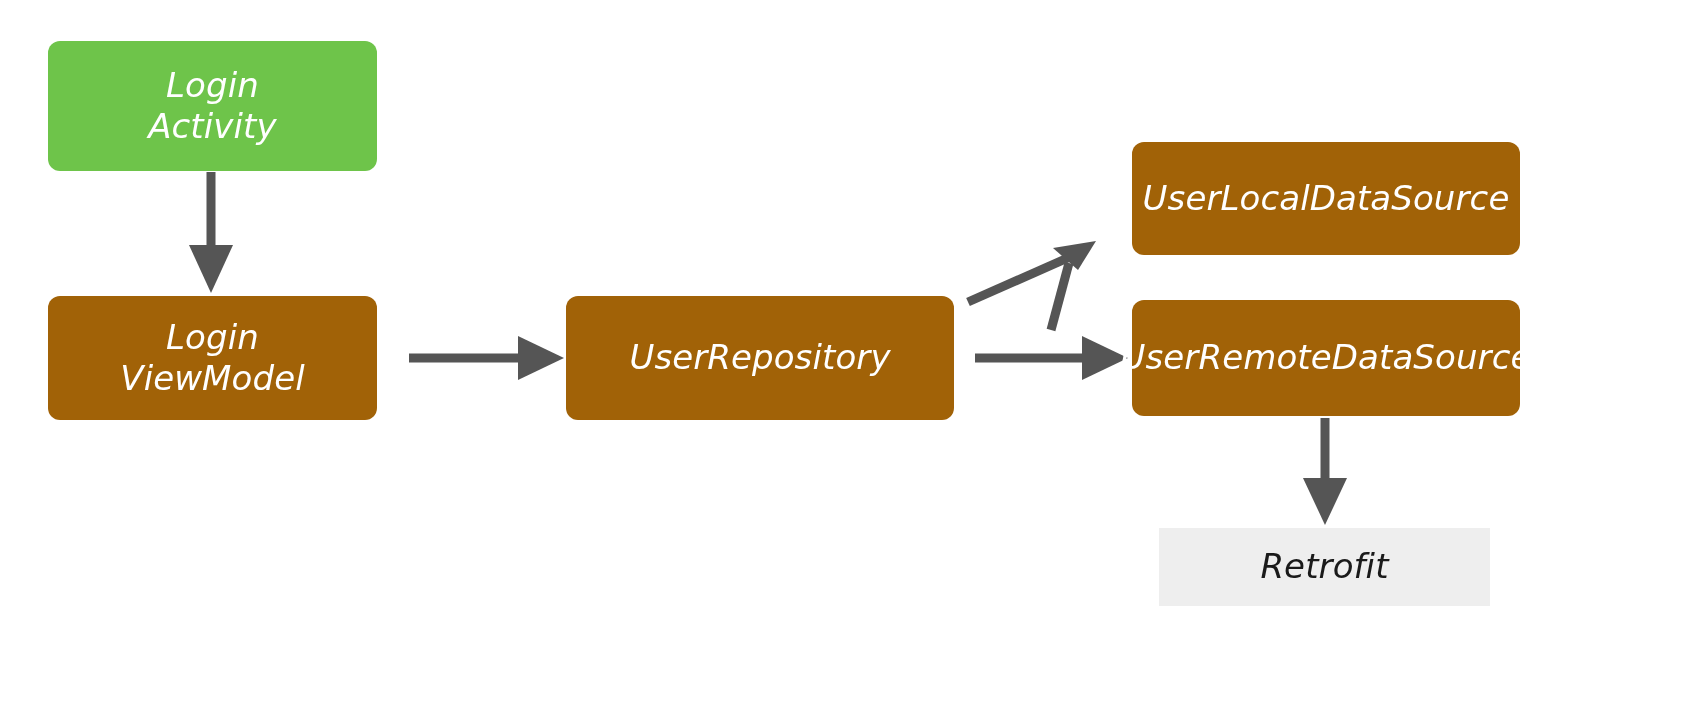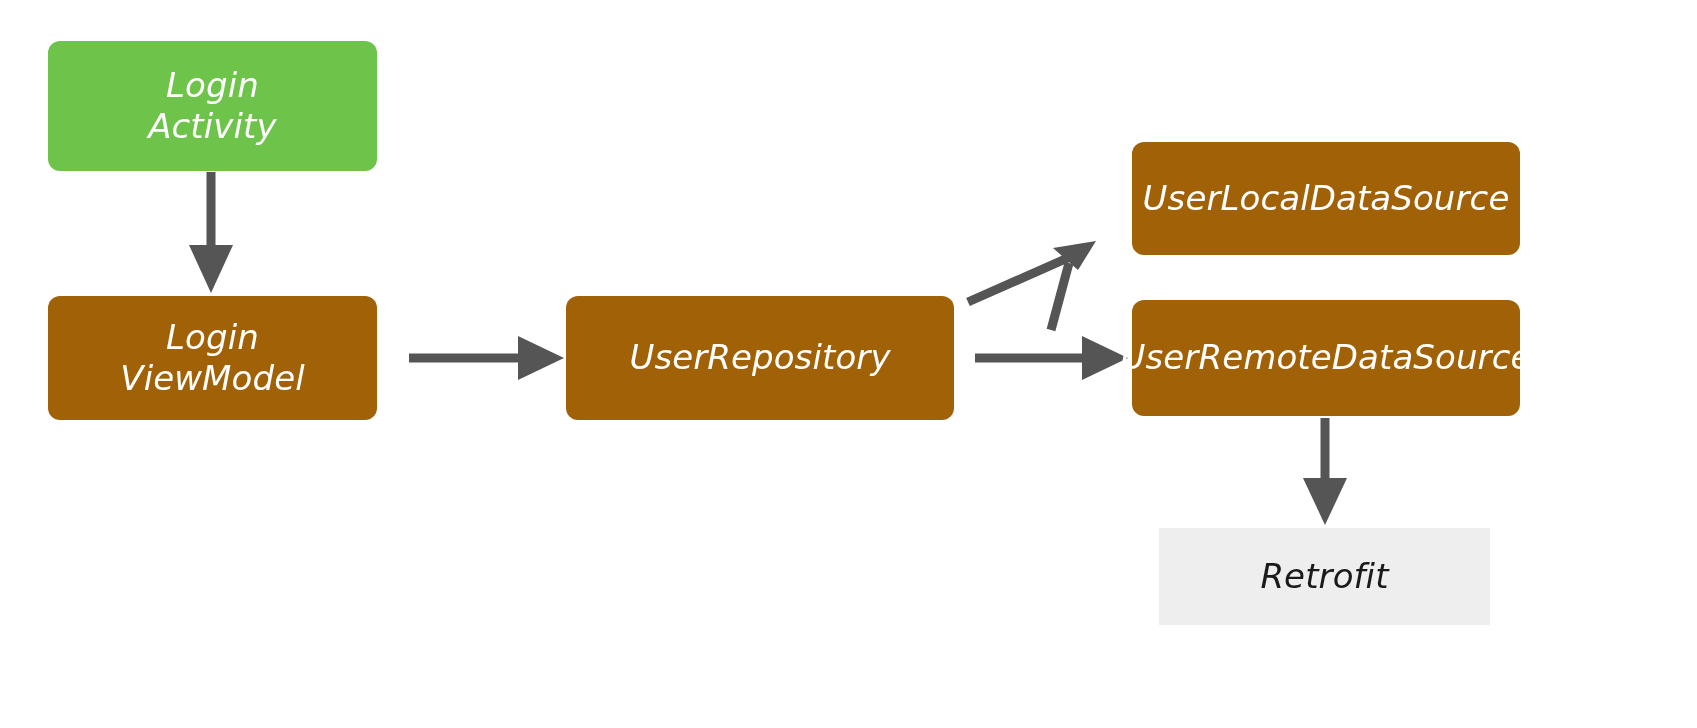--- a/index.html
+++ b/index.html
@@ -110,15 +110,15 @@
 
   <div class="node node-dark" style="left:48px; top:296px; width:329px; height:124px; font-size:34px;">Login
 ViewModel</div>
 
   <div class="node node-dark" style="left:566px; top:296px; width:388px; height:124px; font-size:34px;">UserRepository</div>
 
   <div class="node node-dark" style="left:1132px; top:142px; width:388px; height:113px; font-size:34px;">UserLocalDataSource</div>
 
   <div class="node node-dark" style="left:1132px; top:300px; width:388px; height:116px; font-size:34px;">UserRemoteDataSource</div>
 
-  <div class="node node-light" style="left:1159px; top:528px; width:331px; height:97px; font-size:34px;text-align:right;">Retrofit</div>
+  <div class="node node-light" style="left:1159px; top:528px; width:331px; height:78px; font-size:34px;text-align:right;">Retrofit</div>
 
 </div>
 
 </body></html>

